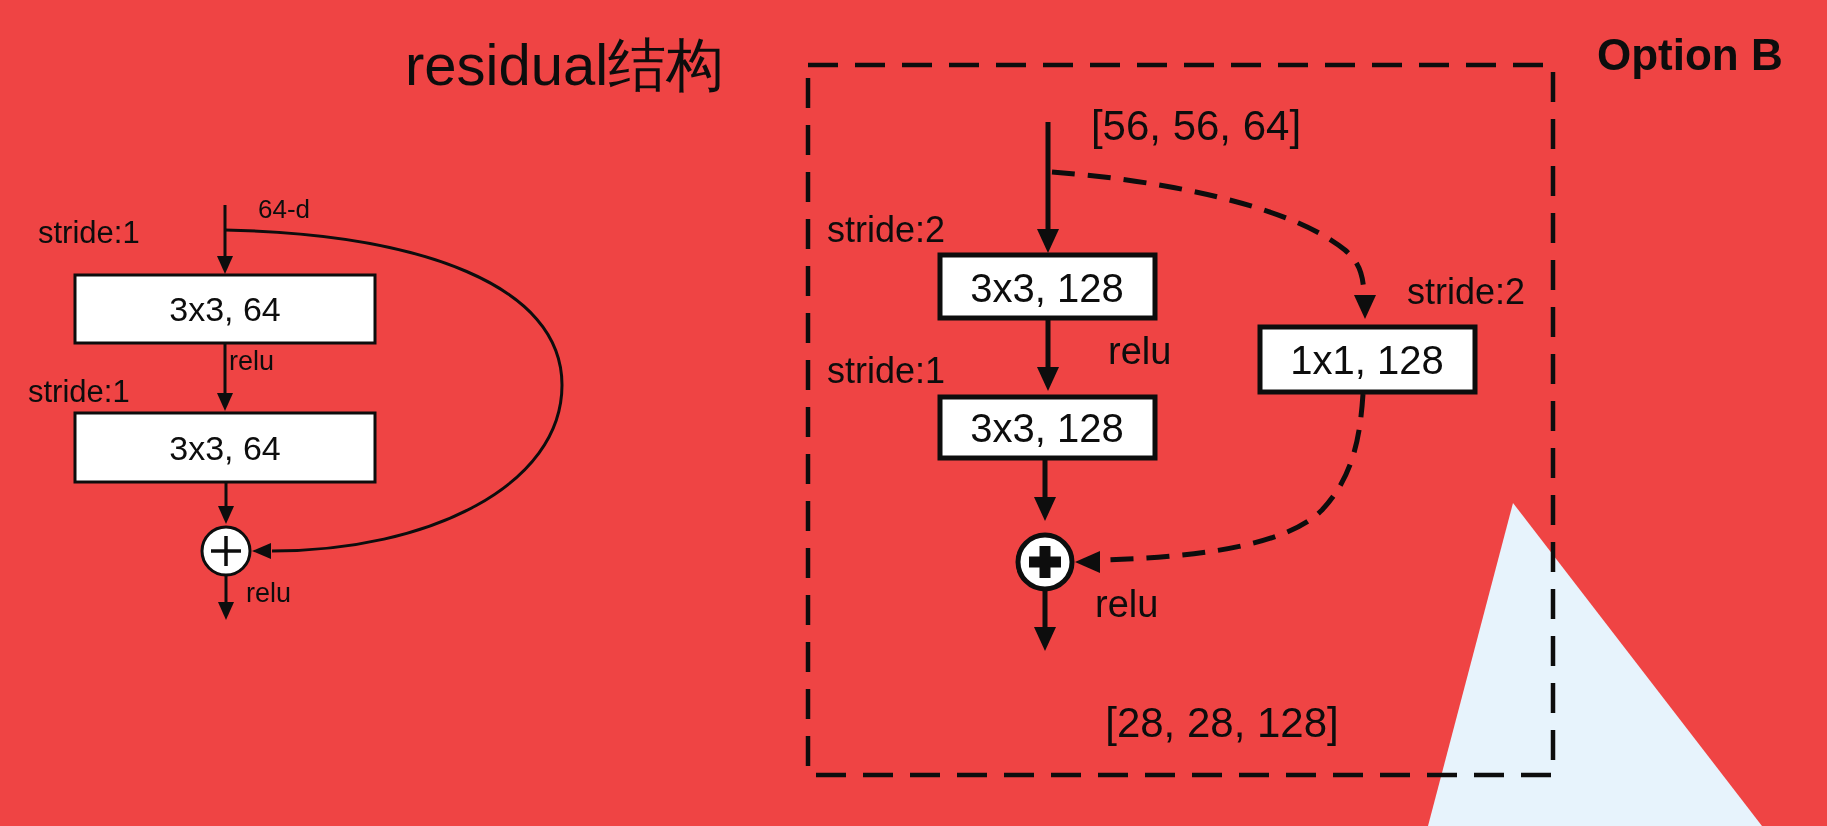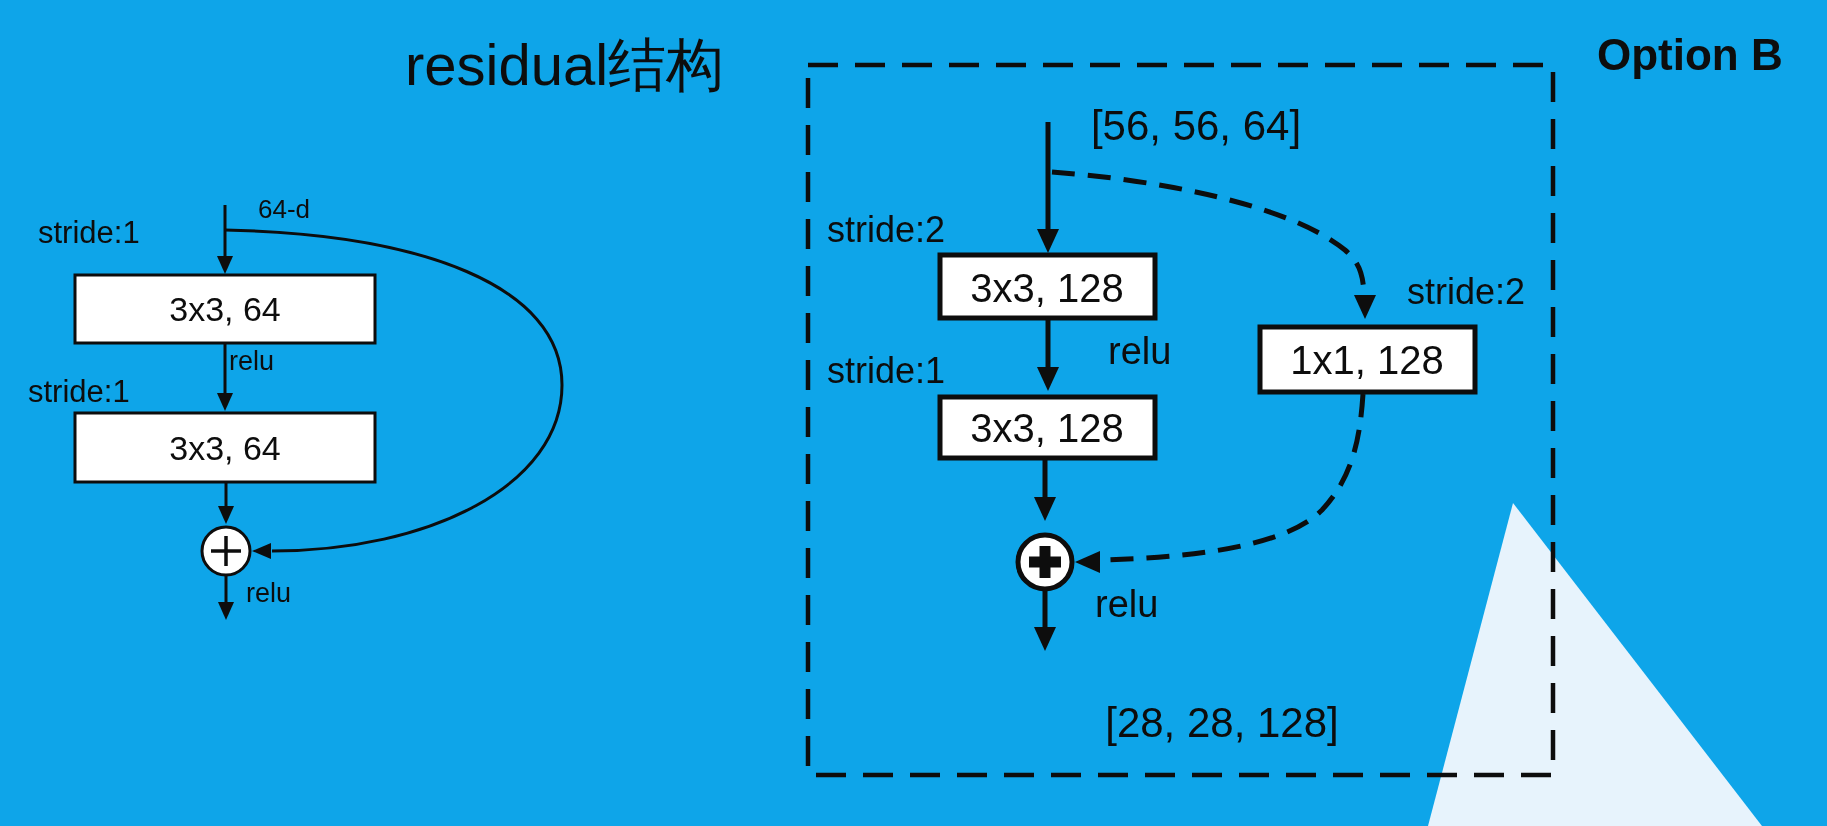--- a/index.html
+++ b/index.html
@@ -4,21 +4,21 @@
 <style>
   html, body {
     margin: 0;
     padding: 0;
     background: #ffffff;
   }
   #canvas {
     position: relative;
     width: 1827px;
     height: 826px;
-    background: #0ea5e9;
+    background: #ef4444;
     overflow: hidden;
     font-family: "Liberation Sans", "DejaVu Sans", sans-serif;
   }
   svg { display: block; }
   text {
     font-family: "Liberation Sans", "DejaVu Sans", sans-serif;
     fill: #0d0d0d;
   }
   .ink-stroke { stroke: #0d0d0d; fill: none; }
   .ink-fill   { fill: #0d0d0d; stroke: none; }

